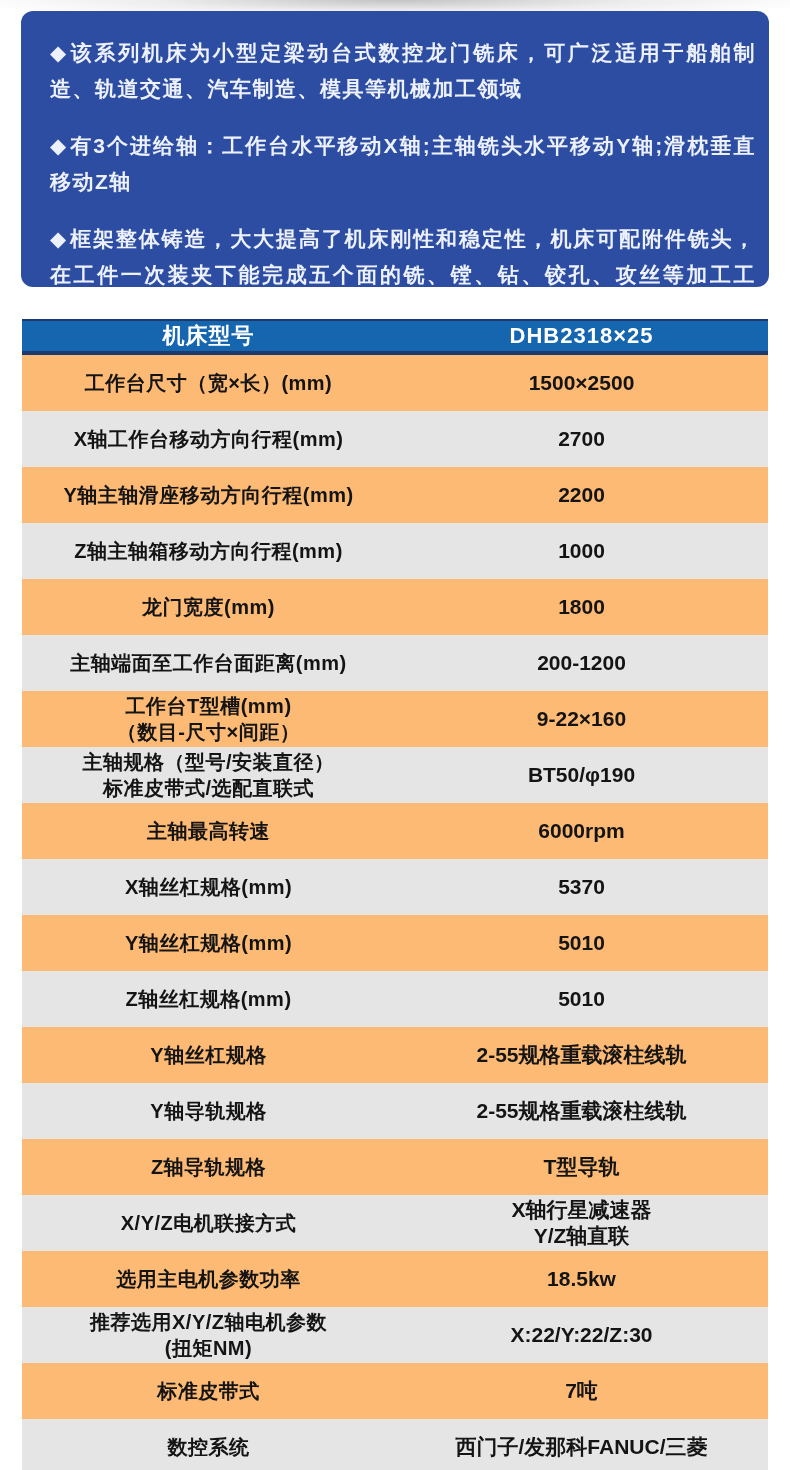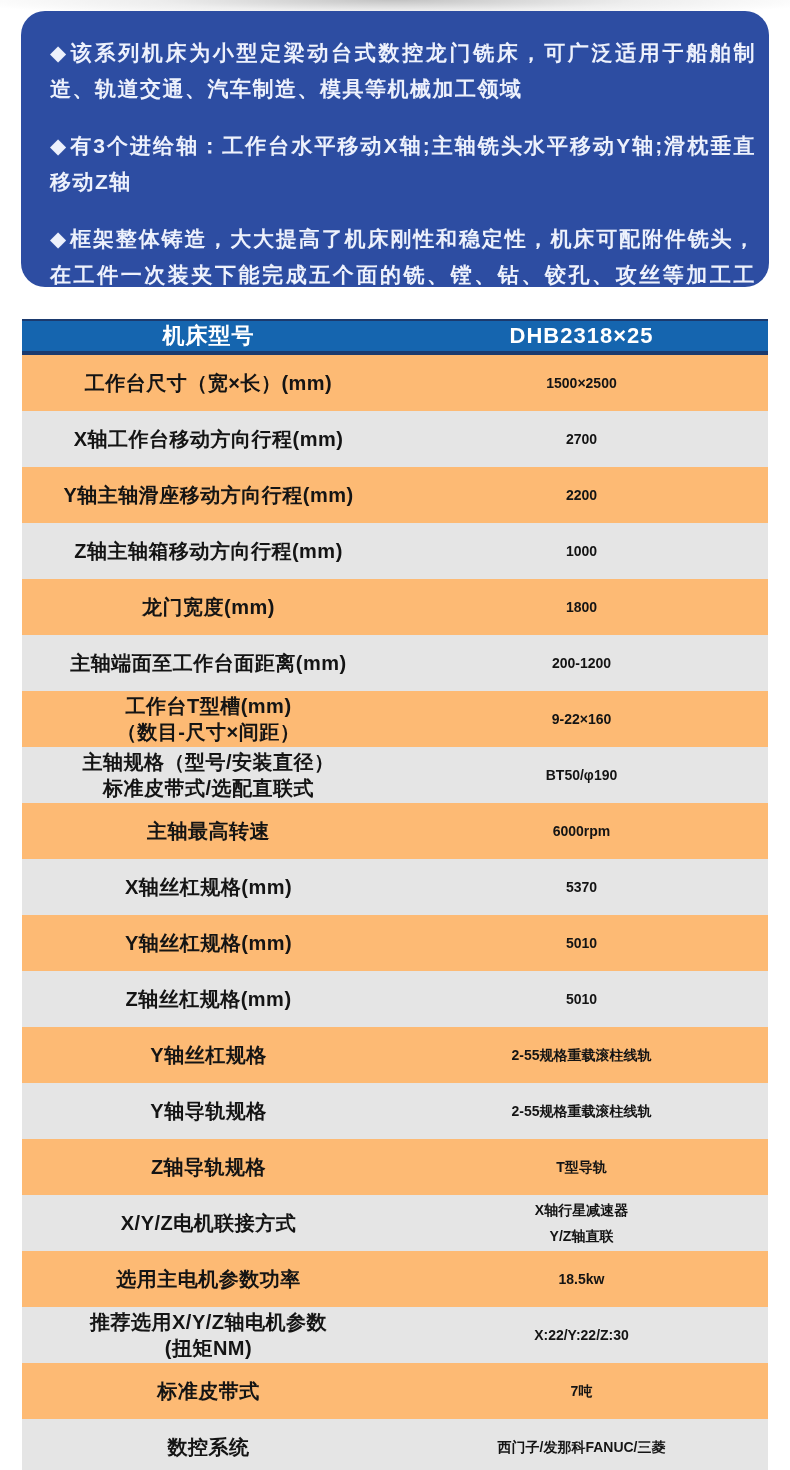--- a/index.html
+++ b/index.html
@@ -16,21 +16,21 @@
     width: 100%;
     background: radial-gradient(55% 160% at 50% 0%, #c3c3c3 0%, #ededed 55%, #ffffff 100%);
   }
 
   
   .intro-card {
     margin: 0 21px;
     margin-top: -1px;
     height: 276px;
     background: #2d4da2;
-    border-radius: 24px;
+    border-radius: 12px;
     padding: 24px 13px 0 29px;
     overflow: hidden;
   }
   .intro-card p {
     color: #edf1fc;
     font-size: 21px;
     font-weight: bold;
     line-height: 36px;
     letter-spacing: 1.5px;
     margin-bottom: 21px;
@@ -75,21 +75,21 @@
     white-space: pre-line;
     color: #141414;
   }
   .spec-row .cell.label {
     font-size: 20px;
     font-weight: bold;
     line-height: 26px;
     letter-spacing: 0.5px;
   }
   .spec-row .cell.value {
-    font-size: 14px;
+    font-size: 21px;
     font-weight: 600;
     line-height: 26px;
   }
 </style>
 </head>
 <body>
 
 <div class="top-shadow"></div>
 
 <div class="intro-card">

